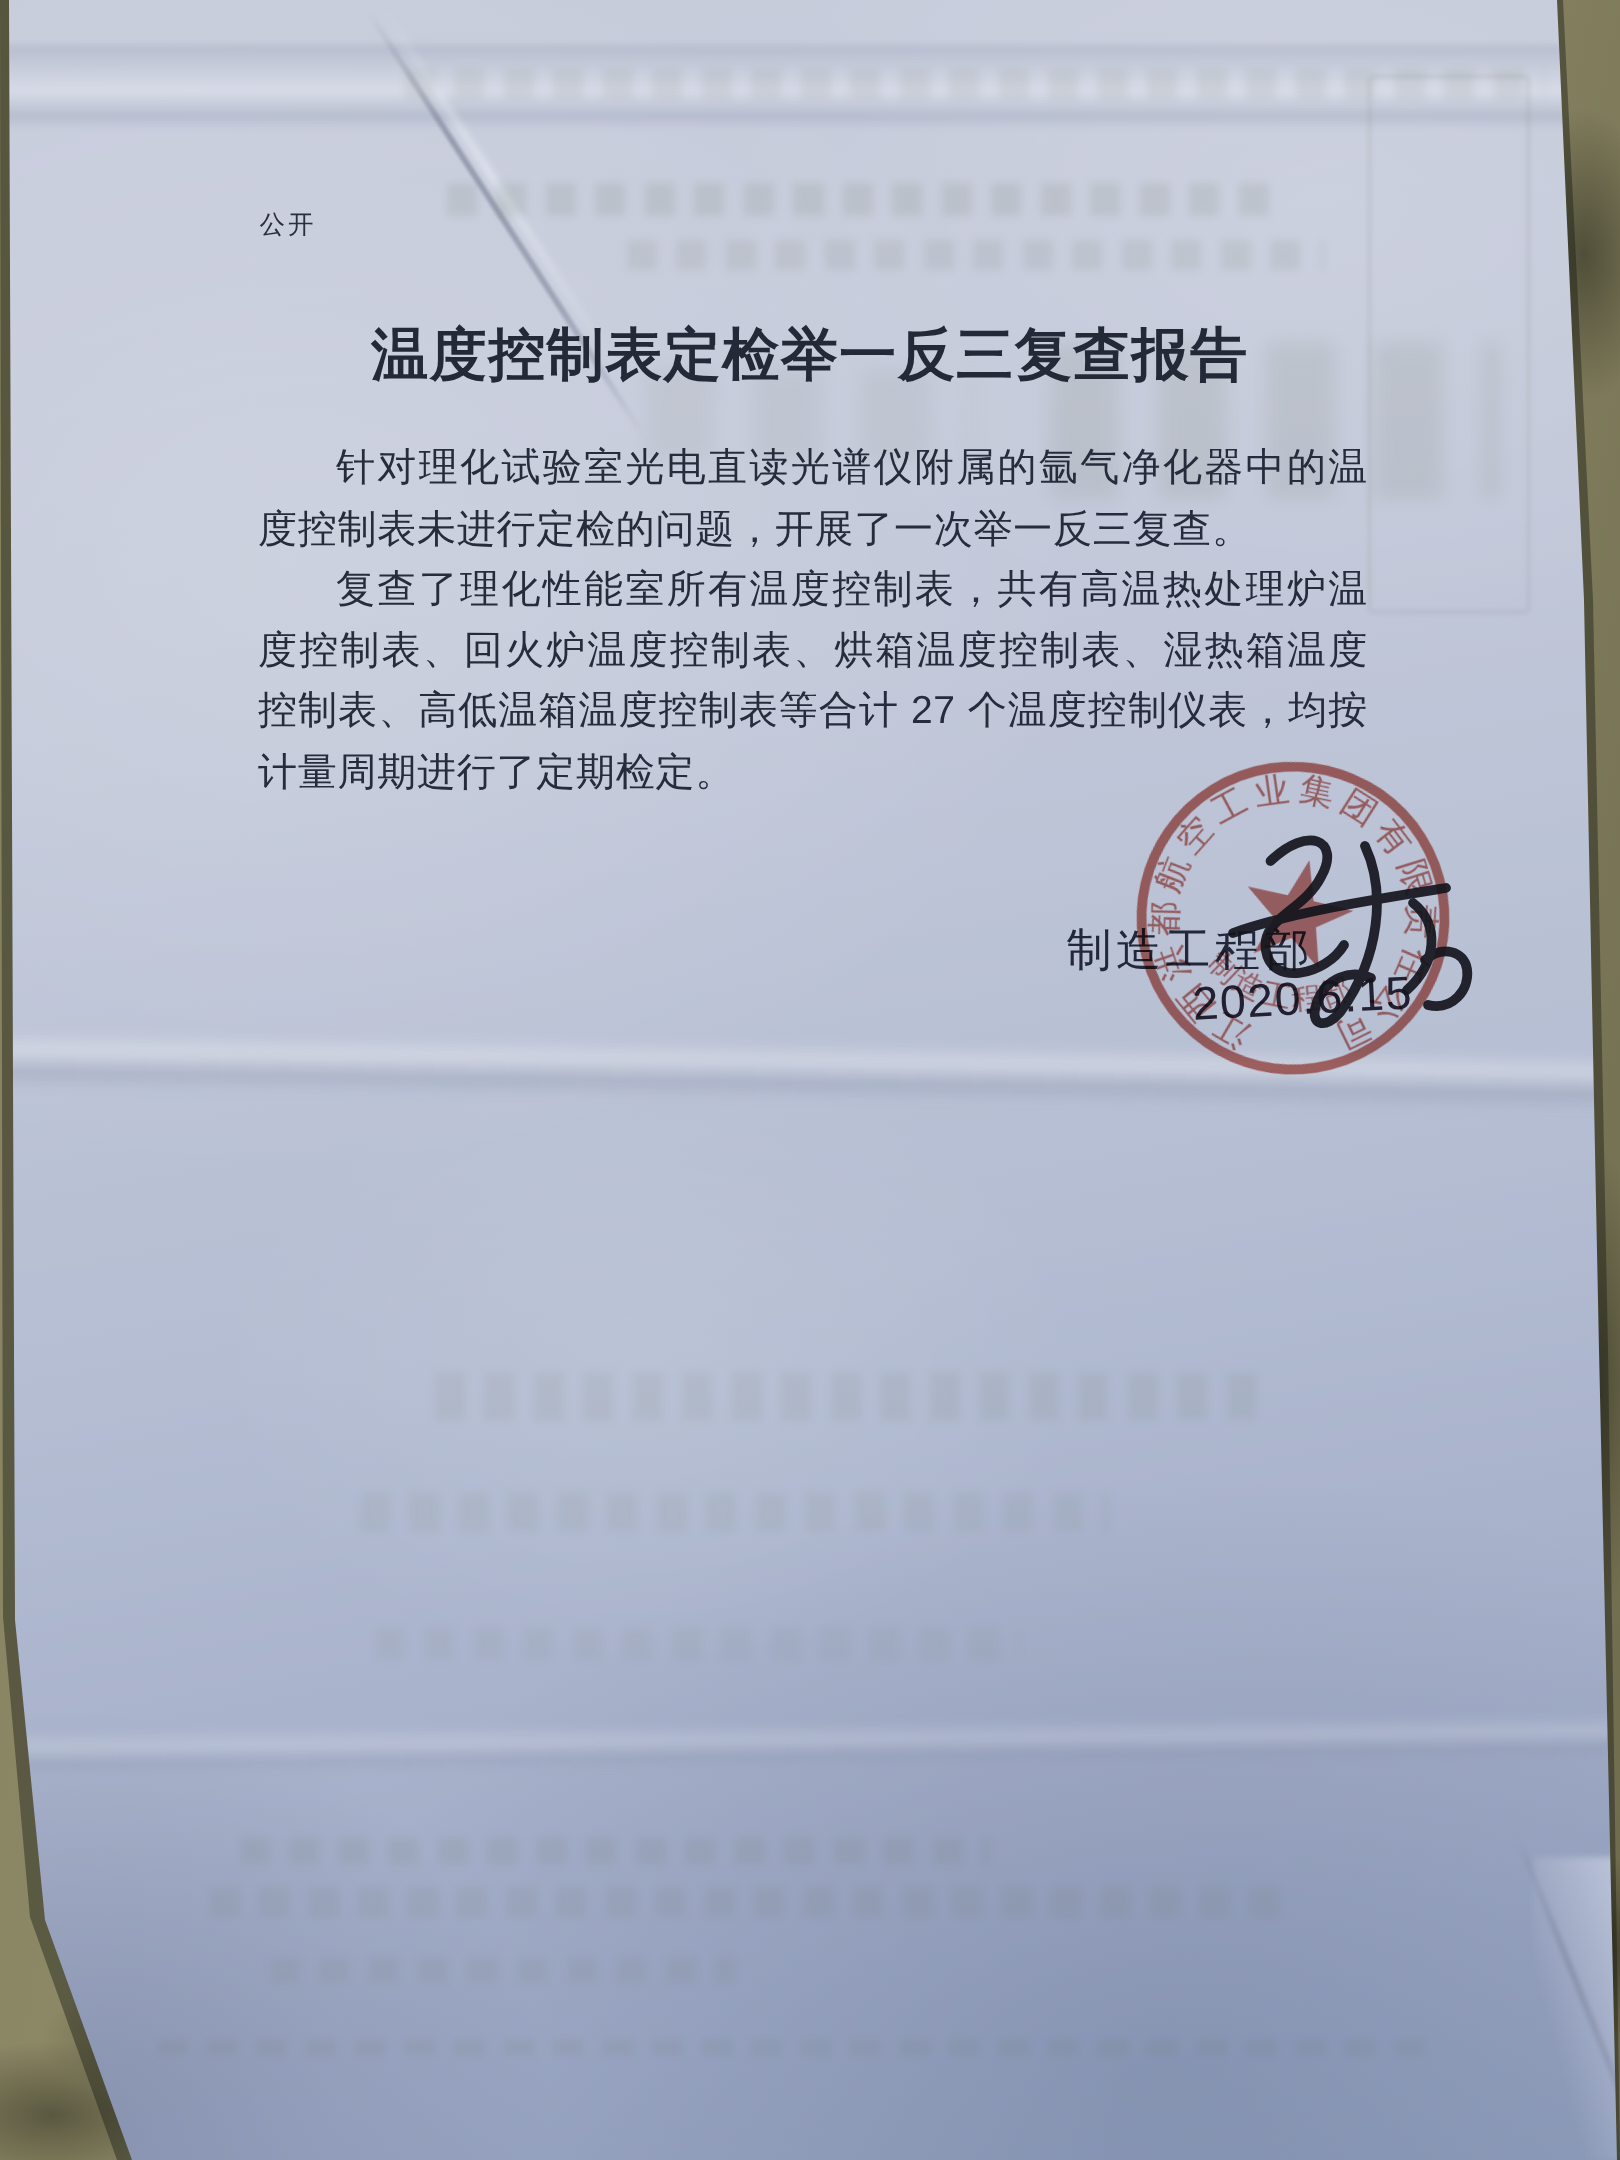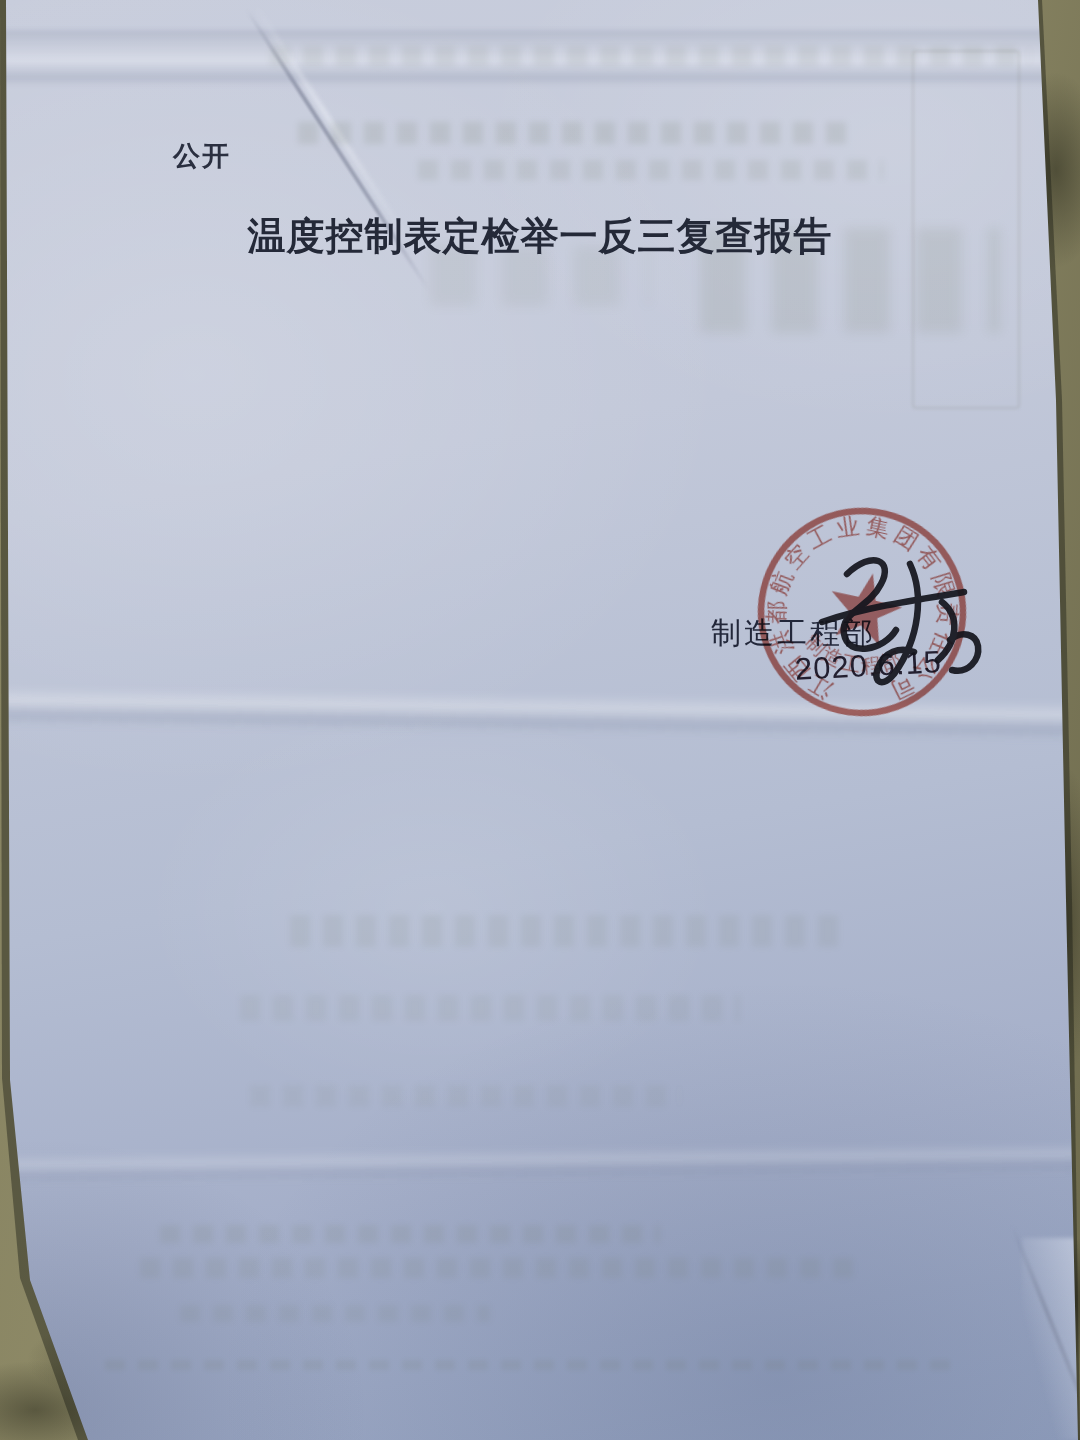--- a/index.html
+++ b/index.html
@@ -29,21 +29,21 @@
       radial-gradient(ellipse 860px 620px at 72% 96%, rgba(58,74,112,.20), transparent 65%),
       radial-gradient(ellipse 500px 420px at 4% 98%, rgba(55,66,98,.22), transparent 65%),
       radial-gradient(ellipse 420px 300px at 40% 63%, rgba(255,255,255,.10), transparent 70%),
       linear-gradient(170deg,#c8cddc 0%,#c2c8d9 32%,#b4bdd2 58%,#a5afc9 78%,#93a1bf 100%);
   }
   .crease{position:absolute;pointer-events:none;}
   .ghost{position:absolute;pointer-events:none;filter:blur(3px);
     background:repeating-linear-gradient(90deg, rgba(106,116,94,.45) 0 20px, transparent 20px 33px);}
   .ghost-blob{position:absolute;pointer-events:none;filter:blur(6px);
     background:repeating-linear-gradient(90deg, rgba(118,128,104,.30) 0 46px, transparent 46px 72px);}
-  .classification{position:absolute;left:173px;top:138px;font-size:27px;color:#2a2f40;letter-spacing:2px;font-weight:bold;}
+  .classification{position:absolute;left:173px;top:138px;font-size:17px;color:#2a2f40;letter-spacing:2px;}
   .title{position:absolute;left:170px;top:211px;width:740px;text-align:center;
     font-size:38px;font-weight:700;color:#242938;letter-spacing:1px;}
   .body-text{position:absolute;left:172px;top:291px;width:740px;
     font-size:26px;line-height:40.5px;color:#272c3c;letter-spacing:.5px;
     text-align:justify;word-break:break-all;}
   .body-text p{margin:0;text-indent:2em;}
   .dept{position:absolute;left:711px;top:613px;font-size:30px;color:#22273a;letter-spacing:3px;}
   .date{position:absolute;left:795px;top:648px;font-size:31px;color:#232031;
     letter-spacing:1px;transform:rotate(-3deg);}
   .stamp{position:absolute;left:744px;top:494px;width:236px;height:236px;
@@ -87,20 +87,24 @@
     <div class="ghost" style="left:250px;top:1085px;width:430px;height:22px;opacity:.15;"></div>
     <div class="ghost" style="left:160px;top:1225px;width:500px;height:18px;opacity:.24;"></div>
     <div class="ghost" style="left:140px;top:1258px;width:720px;height:20px;opacity:.22;"></div>
     <div class="ghost" style="left:180px;top:1305px;width:310px;height:17px;opacity:.20;"></div>
     <div class="ghost" style="left:105px;top:1360px;width:850px;height:10px;opacity:.22;filter:blur(2px);"></div>
 
     <div class="classification">公开</div>
 
     <div class="title">温度控制表定检举一反三复查报告</div>
 
+    <div class="body-text">
+      <p>针对理化试验室光电直读光谱仪附属的氩气净化器中的温度控制表未进行定检的问题，开展了一次举一反三复查。</p>
+      <p>复查了理化性能室所有温度控制表，共有高温热处理炉温度控制表、回火炉温度控制表、烘箱温度控制表、湿热箱温度控制表、高低温箱温度控制表等合计 27 个温度控制仪表，均按计量周期进行了定期检定。</p>
+    </div>
 
     <div class="dept">制造工程部</div>
 
     <div class="date">2020.6.15</div>
 
     <svg class="stamp" viewBox="0 0 236 236">
       <defs>
         <path id="ringPath" d="M 118 196 A 78 78 0 1 1 118.15 196"></path>
         <path id="botPath" d="M 66 158 A 78 78 0 0 0 170 158"></path>
       </defs>

